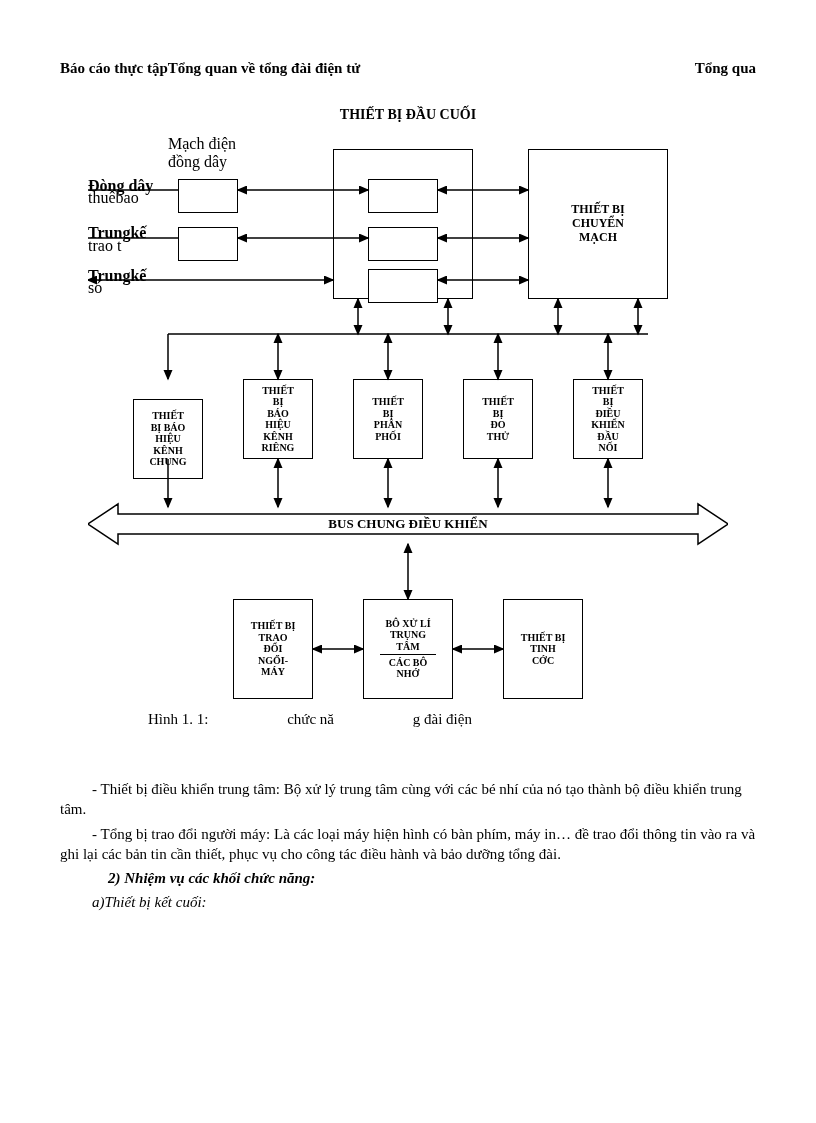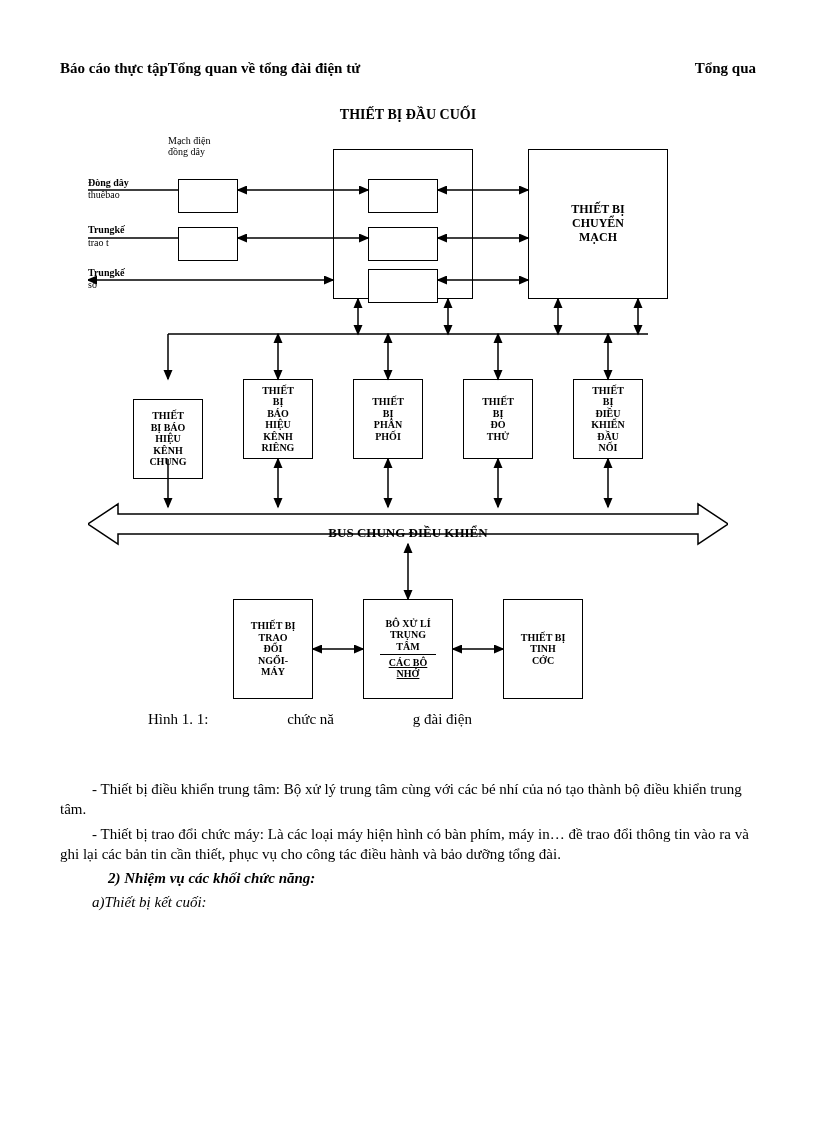--- a/index.html
+++ b/index.html
@@ -30,21 +30,21 @@
   font-weight: bold;
 }
 .dtitle {
   text-align: center;
   font-size: 14px;
   font-weight: bold;
   margin-bottom: 6px;
 }
 .dlabel {
   position: absolute;
-  font-size: 10px;
+  font-size: 16px;
   font-weight: normal;
   line-height: 1.1;
 }
 .box {
   position: absolute;
   border: 1.5px solid #000;
   background: #fff;
   display: flex;
   align-items: center;
   justify-content: center;
@@ -170,42 +170,42 @@
       <line x1="520" y1="330" x2="520" y2="378" stroke="#000" stroke-width="1.5" marker-end="url(#ah)" marker-start="url(#ahs)"></line>
 
       <polygon points="0,395 30,375 30,385 610,385 610,375 640,395 610,415 610,405 30,405 30,415" fill="#fff" stroke="#000" stroke-width="1.5"></polygon>
 
       <line x1="320" y1="415" x2="320" y2="470" stroke="#000" stroke-width="1.5" marker-end="url(#ah)" marker-start="url(#ahs)"></line>
 
       <line x1="225" y1="520" x2="275" y2="520" stroke="#000" stroke-width="1.5" marker-end="url(#ah)" marker-start="url(#ahs)"></line>
       <line x1="365" y1="520" x2="415" y2="520" stroke="#000" stroke-width="1.5" marker-end="url(#ah)" marker-start="url(#ahs)"></line>
     </svg>
 
-    <div class="big-arrow" style="left:0; top:378px; width:640px; height:34px;align-items:flex-end;">
+    <div class="big-arrow" style="left:0; top:378px; width:640px; height:34px;">
       <span>BUS CHUNG ĐIỀU KHIỂN</span>
     </div>
 
     <div class="box" style="left:145px; top:470px; width:80px; height:100px; white-space:pre-line;">THIẾT BỊ
 TRAO
 ĐỔI
 NGŐI-
 MÁY</div>
     <div class="box" style="left:275px; top:470px; width:90px; height:100px; flex-direction:column;">
       <div style="flex:1.4; display:flex; align-items:center; justify-content:center; white-space:pre-line; border-bottom:1.5px solid #000; width:100%;">BÔ XỬ LÍ
 TRỤNG
 TÂM</div>
-      <div style="flex:1; display:flex; align-items:center; justify-content:center; white-space:pre-line; width:100%;text-decoration:underline;">CÁC BÔ
+      <div style="flex:1; display:flex; align-items:center; justify-content:center; white-space:pre-line; width:100%;">CÁC BÔ
 NHỚ</div>
     </div>
     <div class="box" style="left:415px; top:470px; width:80px; height:100px; white-space:pre-line;">THIẾT BỊ
 TINH
 CỚC</div>
 
     <div class="dlabel" style="left:60px; top:582px; font-size:15px; font-weight:normal; white-space:pre;">Hình 1. 1:                     chức nă                     g đài điện</div>
   </div>
 
   <div class="body-text">
     <p class="indent1">- Thiết bị điều khiển trung tâm: Bộ xử lý trung tâm cùng với các bé nhí của nó tạo thành bộ điều khiển trung tâm.</p>
-    <p class="indent1">- Thiết bị trao đổi chức máy: Là các loại máy hiện hình có bàn phím, máy in… đề trao đổi thông tin vào ra và ghi lại các bản tin cần thiết, phục vụ cho công tác điều hành và bảo dưỡng tổng đài.</p>
+    <p class="indent1">- Tổng bị trao đổi người máy: Là các loại máy hiện hình có bàn phím, máy in… đề trao đổi thông tin vào ra và ghi lại các bản tin cần thiết, phục vụ cho công tác điều hành và bảo dưỡng tổng đài.</p>
     <p class="indent2 section">2) Nhiệm vụ các khối chức năng:</p>
     <p class="indent1 sub">a)Thiết bị kết cuối:</p>
   </div>
 </div>
 
 </body></html>

